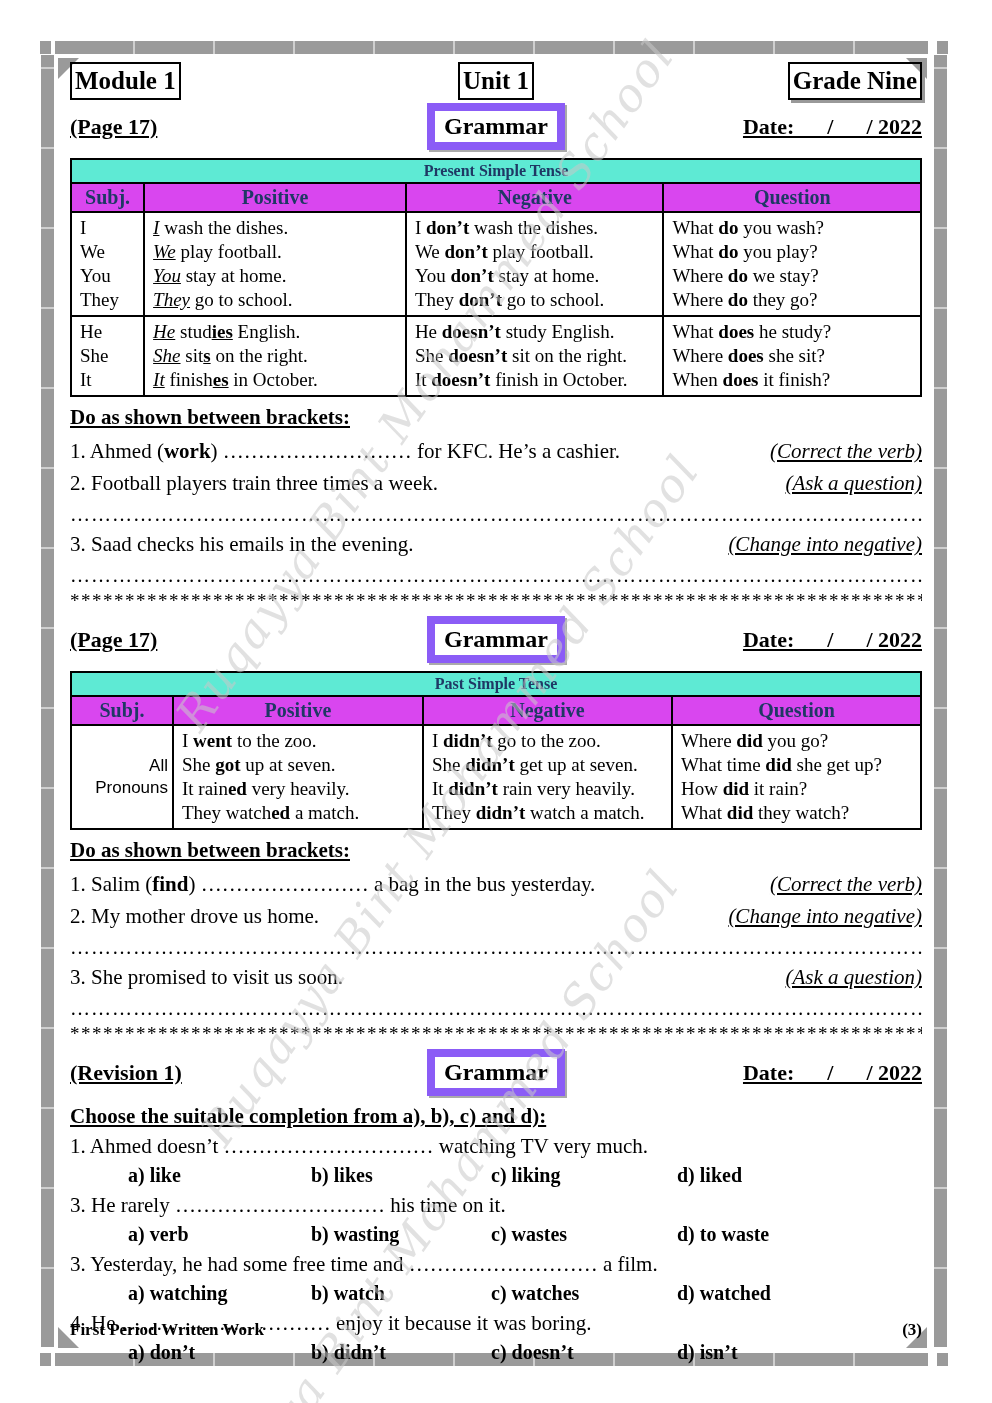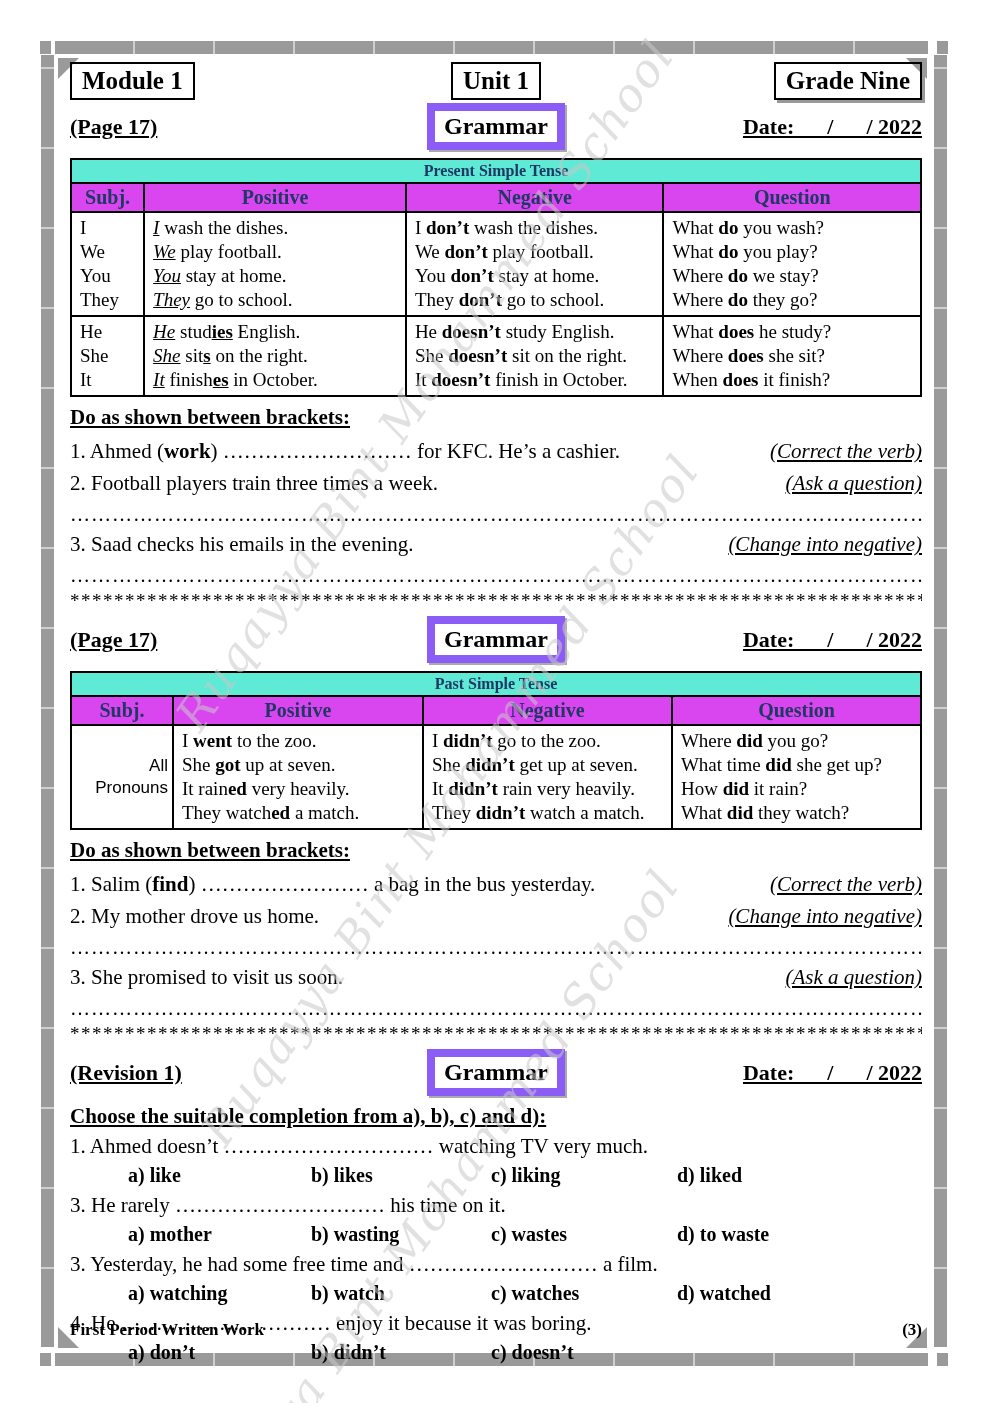--- a/index.html
+++ b/index.html
@@ -14,21 +14,21 @@
   .tri.tr{border-top:21px solid #9a9a9a;border-left:21px solid transparent;}
   .tri.bl{border-bottom:21px solid #9a9a9a;border-right:21px solid transparent;}
   .tri.br{border-bottom:21px solid #9a9a9a;border-left:21px solid transparent;}
   .watermark{position:absolute;z-index:3;pointer-events:none;font-style:italic;
      font-size:46px;letter-spacing:2px;color:#c9c9c9;opacity:.55;white-space:nowrap;
      transform:translate(-50%,-50%) rotate(-55deg);font-family:"DejaVu Serif",serif;}
   .content{position:absolute;left:70px;top:62px;width:852px;z-index:2;}
   .hrow{display:grid;grid-template-columns:1fr auto 1fr;align-items:center;}
   .hrow .r{text-align:right;}
   .hrow .c{text-align:center;}
-  .hbox{display:inline-block;border:2px solid #000;padding:0 10px;font-weight:bold;font-size:25px;line-height:34px;}
+  .hbox{display:inline-block;border:2px solid #000;padding:0 3px;font-weight:bold;font-size:25px;line-height:34px;}
   .hbox.shadow{box-shadow:3px 3px 0 #999;text-align:center;}
   .gbox{display:inline-block;border:8px solid #8b5cf6;padding:0 9px;font-weight:bold;font-size:24px;line-height:31px;box-shadow:2px 2px 0 #aaa;}
   .plabel{font-weight:bold;font-size:22px;text-decoration:underline;}
   .pdate{font-weight:bold;font-size:22px;text-decoration:underline;white-space:pre;}
   .hrow1{margin-bottom:3px;}
   .hrow2{margin-bottom:8px;}
   table.tense{border-collapse:collapse;width:100%;margin-bottom:8px;}
   table.tense td{border:2px solid #000;}
   td.ttitle{background:#5eead4;color:#1f3864;font-weight:bold;text-align:center;font-size:16px;padding:2px;}
   td.thead{background:#d946ef;color:#1f3864;font-weight:bold;text-align:center;font-size:20px;padding:2px;}
@@ -256,37 +256,38 @@
     <div>
         <div class="rq">1. Ahmed doesn’t ………………………… watching TV very much.</div>
         <div class="opts">
           <span>a) like</span>
           <span>b) likes</span>
           <span>c) liking</span>
           <span>d) liked</span>
         </div>
         <div class="rq">3. He rarely ………………………… his time on it.</div>
         <div class="opts">
-          <span>a) mother</span>
+          <span>a) verb</span>
           <span>b) wasting</span>
           <span>c) wastes</span>
           <span>d) to waste</span>
         </div>
         <div class="rq">3. Yesterday, he had some free time and ……………………… a film.</div>
         <div class="opts">
           <span>a) watching</span>
           <span>b) watch</span>
           <span>c) watches</span>
           <span>d) watched</span>
         </div>
         <div class="rq">4. He ………………………… enjoy it because it was boring.</div>
         <div class="opts">
           <span>a) don’t</span>
           <span>b) didn’t</span>
           <span>c) doesn’t</span>
+          <span>d) isn’t</span>
         </div>
       </div>
   </div>
 
   <div class="footer">
     <span>First Period Written Work</span>
     <span>(3)</span>
   </div>
 </div>
 

